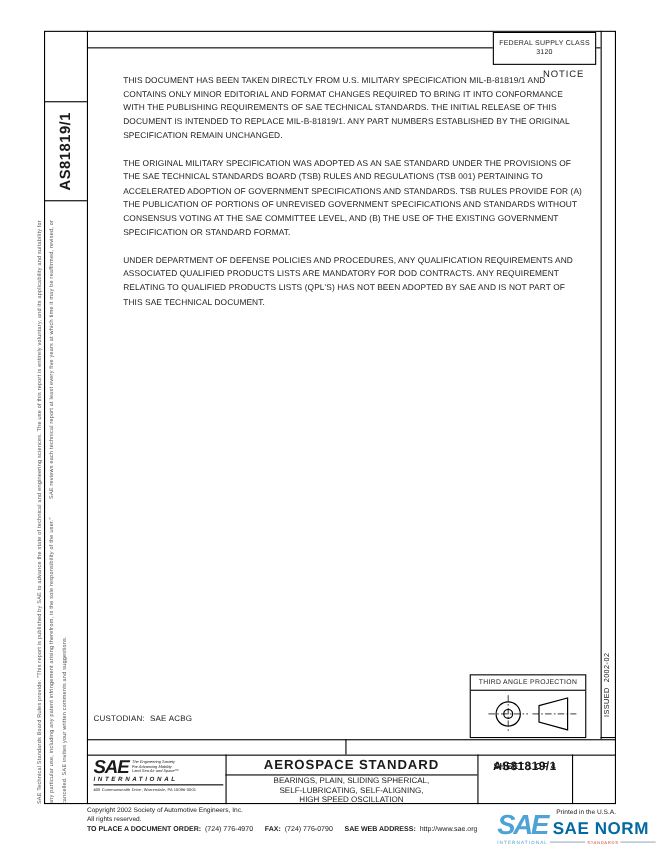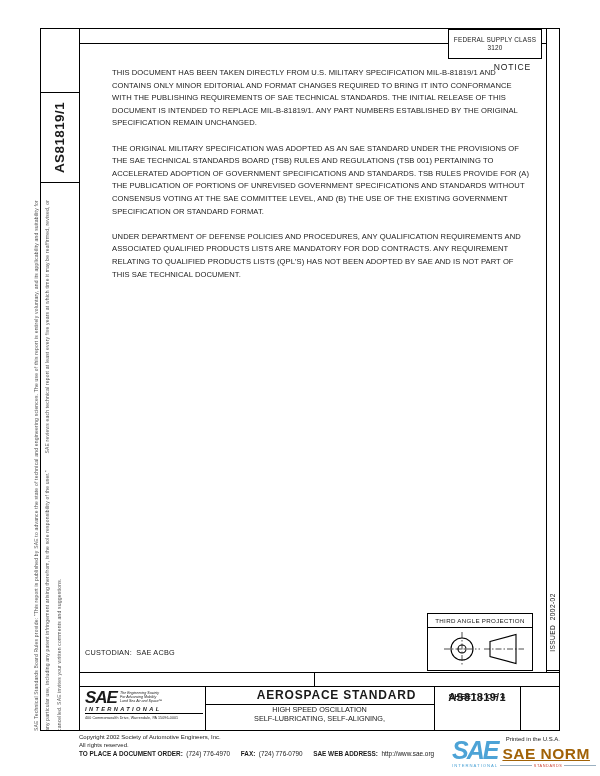--- a/index.html
+++ b/index.html
@@ -29,21 +29,21 @@
   .body-text p{margin:0 0 12.6px 0;}
   
   .proj{position:absolute;left:427px;top:613px;width:106px;height:58px;border:1.2px solid #000;box-sizing:border-box;background:#fff;}
   .proj-label{height:14px;border-bottom:1.2px solid #000;box-sizing:border-box;text-align:center;font-size:6.2px;line-height:13px;letter-spacing:.3px;}
   
   .issued{position:absolute;left:505px;top:616px;width:95px;height:13px;display:flex;align-items:center;justify-content:center;
        transform:rotate(-90deg);font-size:6.6px;letter-spacing:.4px;white-space:pre;}
   
   .custodian{position:absolute;left:85px;top:648px;font-size:7.3px;letter-spacing:.2px;white-space:pre;}
   
-  .doc-type{position:absolute;left:222px;top:688px;width:229px;text-align:center;font-weight:bold;font-size:12px;letter-spacing:.8px;}
+  .doc-type{position:absolute;left:205px;top:688px;width:229px;text-align:center;font-weight:bold;font-size:12px;letter-spacing:.8px;}
   .subtitle{position:absolute;left:205px;top:706px;width:229px;text-align:center;font-size:7.3px;line-height:8.6px;}
   .docnum{position:absolute;left:434px;top:691px;width:86px;text-align:center;font-weight:bold;font-size:11px;letter-spacing:.3px;}
   .sheet{position:absolute;left:434px;top:692px;width:86px;text-align:center;font-size:7.8px;letter-spacing:.4px;font-weight:bold;}
   
   .sae-logo{position:absolute;left:85px;top:690px;width:118px;}
   .sae-logo .row1{display:flex;align-items:flex-start;}
   .sae-logo .sae-big{font-style:italic;font-weight:900;font-size:17px;line-height:15px;letter-spacing:-1px;}
   .sae-logo .tagline{font-size:3.6px;font-style:italic;line-height:4.2px;margin-left:3px;margin-top:1px;}
   .sae-logo .intl{font-weight:bold;font-style:italic;font-size:5.6px;letter-spacing:2.4px;border-bottom:.8px solid #000;padding-bottom:1px;margin-top:1px;}
   .sae-logo .addr{font-size:3.6px;margin-top:1.5px;letter-spacing:.1px;}
@@ -125,35 +125,36 @@
       <div>For Advancing Mobility</div>
       <div>Land Sea Air and Space™</div>
     </div>
   </div>
   <div class="intl">INTERNATIONAL</div>
   <div class="addr">400 Commonwealth Drive, Warrendale, PA 15096-0001</div>
 </div>
 
 <div class="doc-type">AEROSPACE STANDARD</div>
 <div class="subtitle">
+  <div>BEARINGS, PLAIN, SLIDING SPHERICAL,</div>
+  <div>SELF-LUBRICATING, SELF-ALIGNING,</div>
   <div>HIGH SPEED OSCILLATION</div>
-  <div>SELF-LUBRICATING, SELF-ALIGNING,</div>
 </div>
 <div class="docnum">AS81819/1</div>
 <div class="sheet">SHEET 1 OF 4</div>
 
 <div class="foot" style="left:79px;top:734px;">Copyright 2002 Society of Automotive Engineers, Inc.</div>
 <div class="foot" style="left:79px;top:742px;">All rights reserved.</div>
 <div class="foot" style="left:455px;top:736px;width:105px;text-align:right;">Printed in the U.S.A.</div>
 <div class="order-line"><b>TO PLACE A DOCUMENT ORDER:</b><span>  </span><span>(724) 776-4970</span><span>      </span><b>FAX:</b><span>  </span><span>(724) 776-0790</span><span>      </span><b>SAE WEB ADDRESS:</b><span>  </span><span>http://www.sae.org</span></div>
 
 <div class="wm">
   <div class="row">
     <div class="wm-sae" style="color: rgb(77, 163, 214);">SAE</div>
-    <div class="wm-norm" style="color: #a16207; text-decoration: underline;">SAE NORM</div>
+    <div class="wm-norm" style="color: #0369a1;">SAE NORM</div>
   </div>
   <div class="row2">
     <span class="wm-intl" style="color: rgb(77, 163, 214);">INTERNATIONAL</span>
     <span class="wm-line"></span>
     <span class="wm-tag" style="color: rgb(204, 68, 51);">STANDARDS</span>
     <span class="wm-line"></span>
   </div>
 </div>
 
 </body></html>

